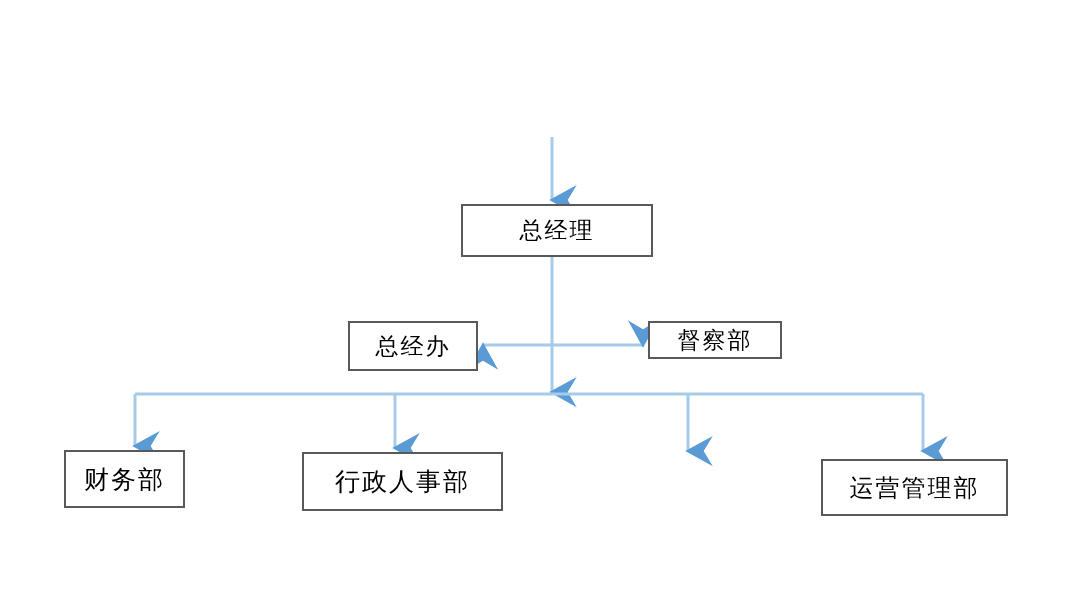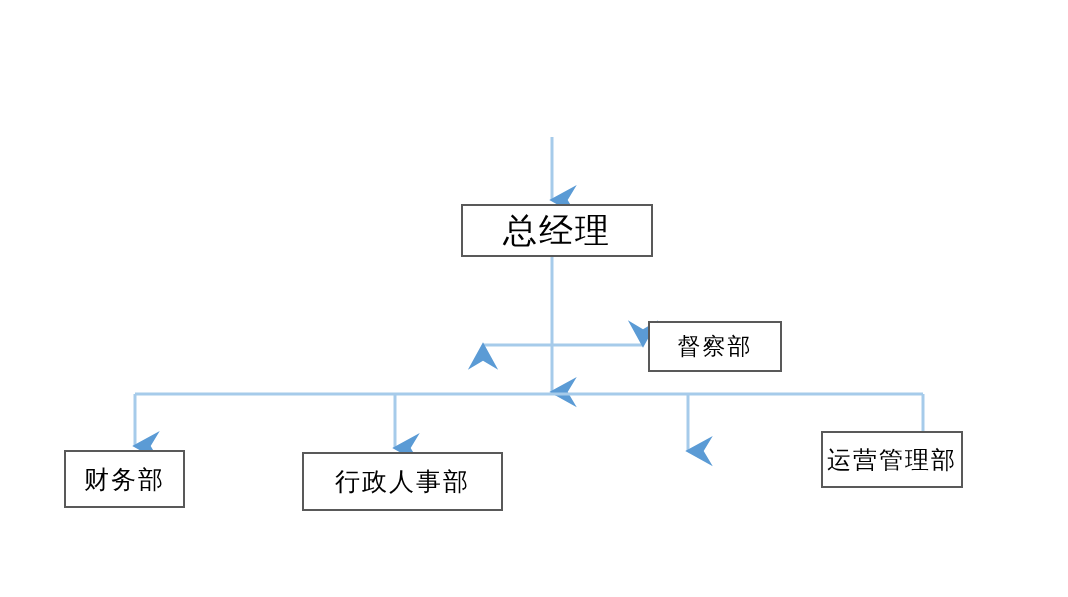--- a/index.html
+++ b/index.html
@@ -36,34 +36,34 @@
     top: 73px;
     width: 422px;
     height: 64px;
     font-size: 30px;
   }
   .node-gm {
     left: 461px;
     top: 204px;
     width: 192px;
     height: 53px;
-    font-size: 34px;
+    font-size: 23px;
   }
   .node-office {
     left: 348px;
     top: 321px;
     width: 130px;
     height: 50px;
     font-size: 23px;
   }
   .node-inspect {
     left: 648px;
     top: 321px;
     width: 134px;
-    height: 51px;
+    height: 38px;
     font-size: 23px;
     text-align: center;
   }
   .node-dept-0 {
     left: 64px;
     top: 450px;
     width: 121px;
     height: 58px;
     font-size: 25px;
   }
@@ -76,22 +76,22 @@
   }
   .node-dept-2 {
     left: 607px;
     top: 455px;
     width: 180px;
     height: 57px;
     font-size: 24px;
   }
   .node-dept-3 {
     left: 821px;
-    top: 431px;
-    width: 142px;
+    top: 459px;
+    width: 187px;
     height: 57px;
     font-size: 24px;
   }
   #connector-layer {
     position: absolute;
     left: 0;
     top: 0;
     width: 1068px;
     height: 597px;
     z-index: 1;
@@ -143,20 +143,21 @@
 
     <line x1="135" y1="394" x2="135" y2="446" stroke="#A6CBEA" stroke-width="3" marker-end="url(#arrow-down-3)"></line>
     <line x1="395" y1="394" x2="395" y2="448" stroke="#A6CBEA" stroke-width="3" marker-end="url(#arrow-down-4)"></line>
     <line x1="688" y1="394" x2="688" y2="451" stroke="#A6CBEA" stroke-width="3" marker-end="url(#arrow-down-5)"></line>
     <line x1="923" y1="394" x2="923" y2="451" stroke="#A6CBEA" stroke-width="3" marker-end="url(#arrow-down-6)"></line>
   </svg>
 
 
   <div class="node-box node-gm">总经理</div>
 
+  <div class="node-box node-office">总经办</div>
 
   <div class="node-box node-inspect">督察部</div>
 
   <div class="node-box node-dept-0">财务部</div>
 
   <div class="node-box node-dept-1">行政人事部</div>
 
 
   <div class="node-box node-dept-3">运营管理部</div>
 

